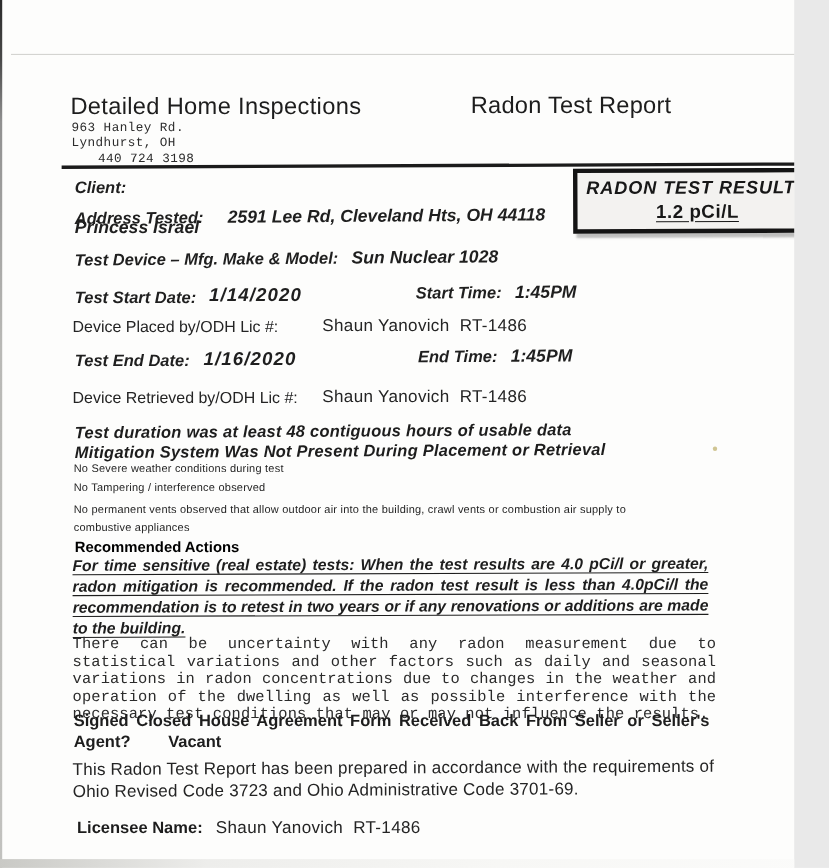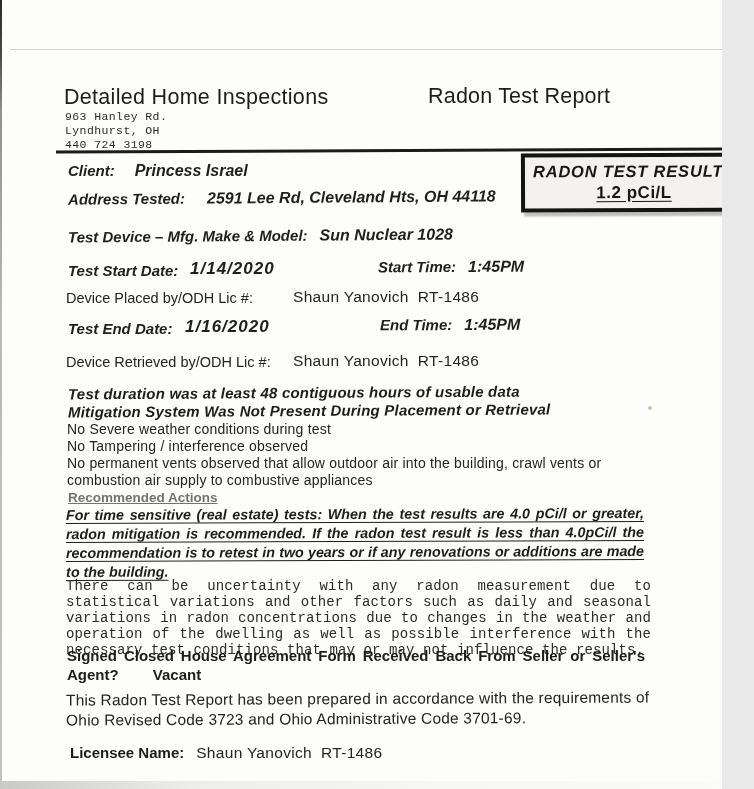--- a/index.html
+++ b/index.html
@@ -47,24 +47,24 @@
   .results-value{margin-top:2px;font-size:17px;font-weight:bold;color:#171717;
     text-decoration:underline;text-underline-offset:3px;letter-spacing:.5px;}
 
   
   .flabel{font-size:15px;color:#1f1f1f;}
   .fvalue{font-size:16px;color:#1f1f1f;}
   .dvalue{font-size:17px;color:#1f1f1f;letter-spacing:1px;}
   .plain-label{font-size:14.5px;color:#242424;}
   .plain-value{font-size:15.5px;color:#242424;letter-spacing:.3px;}
 
-  .cond{font-size:14px;color:#242424;letter-spacing:.2px;}
+  .cond{font-size:10px;color:#242424;letter-spacing:.2px;}
   .dur{font-size:15px;color:#1d1d1d;letter-spacing:.2px;}
 
-  .rec-head{font-size:13.5px;font-weight:bold;color:#737373;text-decoration:underline;}
+  .rec-head{font-size:13.5px;font-weight:bold;color:#000000;}
   .rec-para{
     width:578px;font-size:14.3px;font-weight:bold;font-style:italic;
     line-height:19px;color:#1e1e1e;text-align:justify;
     text-decoration:underline;text-underline-offset:2.5px;
     transform:rotate(-0.2deg);
   }
   .uncert{width:585px;font-size:14px;line-height:16px;color:#2b2b2b;text-align:justify;letter-spacing:.1px;}
   .signed{width:578px;font-size:15px;font-weight:bold;line-height:19px;color:#1d1d1d;text-align:justify;}
   .compliance{width:594px;font-size:15.5px;line-height:19.5px;color:#242424;transform:rotate(-0.3deg);letter-spacing:.2px;}
 </style>
@@ -75,29 +75,29 @@
 
   <div class="abs edge-left"></div>
   <div class="abs faint-top-line"></div>
   <div class="abs speck"></div>
   <div class="abs bottom-strip"></div>
 
   <div class="abs company">Detailed Home Inspections</div>
   <div class="abs report-title">Radon Test Report</div>
   <div class="abs addr serif" style="top:110px;">963 Hanley Rd.</div>
   <div class="abs addr serif" style="top:124px;">Lyndhurst, OH</div>
-  <div class="abs addr serif" style="top:138px;">440 724 3198</div>
+  <div class="abs addr serif" style="top:138px;margin-left:24px;">440 724 3198</div>
   <div class="abs header-rule"></div>
 
   <div class="abs results-box">
     <div class="results-title">RADON TEST RESULTS</div>
     <div class="results-value">1.2 pCi/L</div>
   </div>
 
-  <div class="abs row bi" style="left:68px;top:162px;gap:20px;">
+  <div class="abs row bi" style="left:68px;top:162px;gap:20px;flex-direction:column;">
     <span class="flabel bi">Client:</span>
     <span class="fvalue bi">Princess Israel</span>
   </div>
 
   <div class="abs row bi" style="left:68px;top:189px;gap:22px;transform:rotate(-0.45deg);">
     <span class="flabel bi">Address Tested:</span>
     <span class="fvalue bi">2591 Lee Rd, Cleveland Hts, OH 44118</span>
   </div>
 
   <div class="abs row bi" style="left:68px;top:227px;gap:12px;transform:rotate(-0.45deg);">

